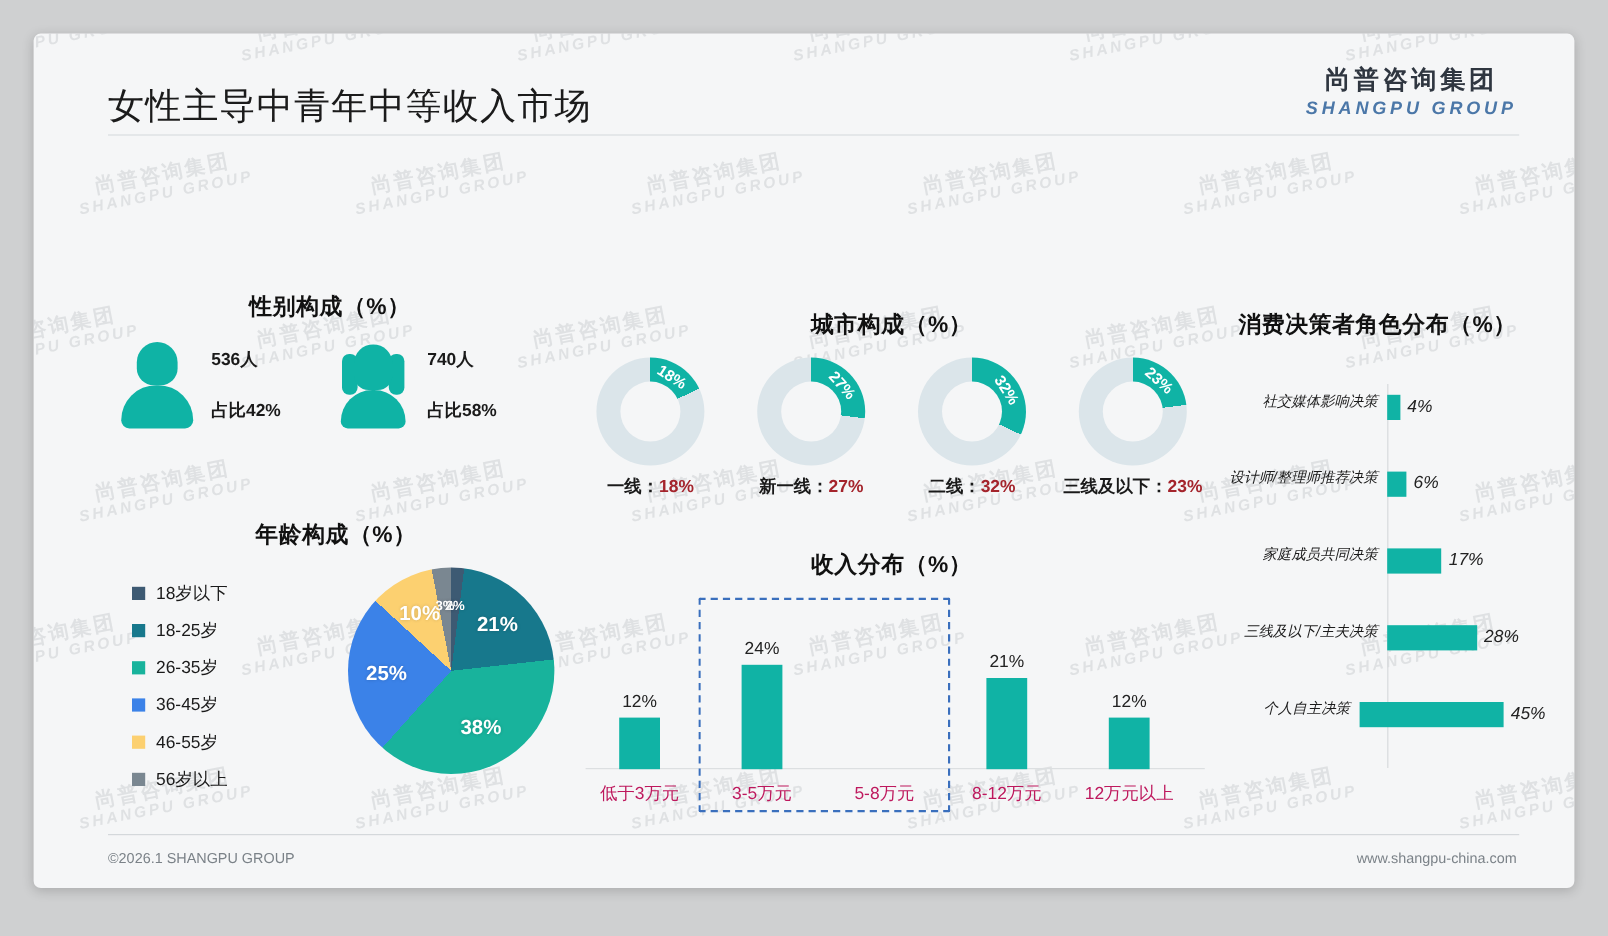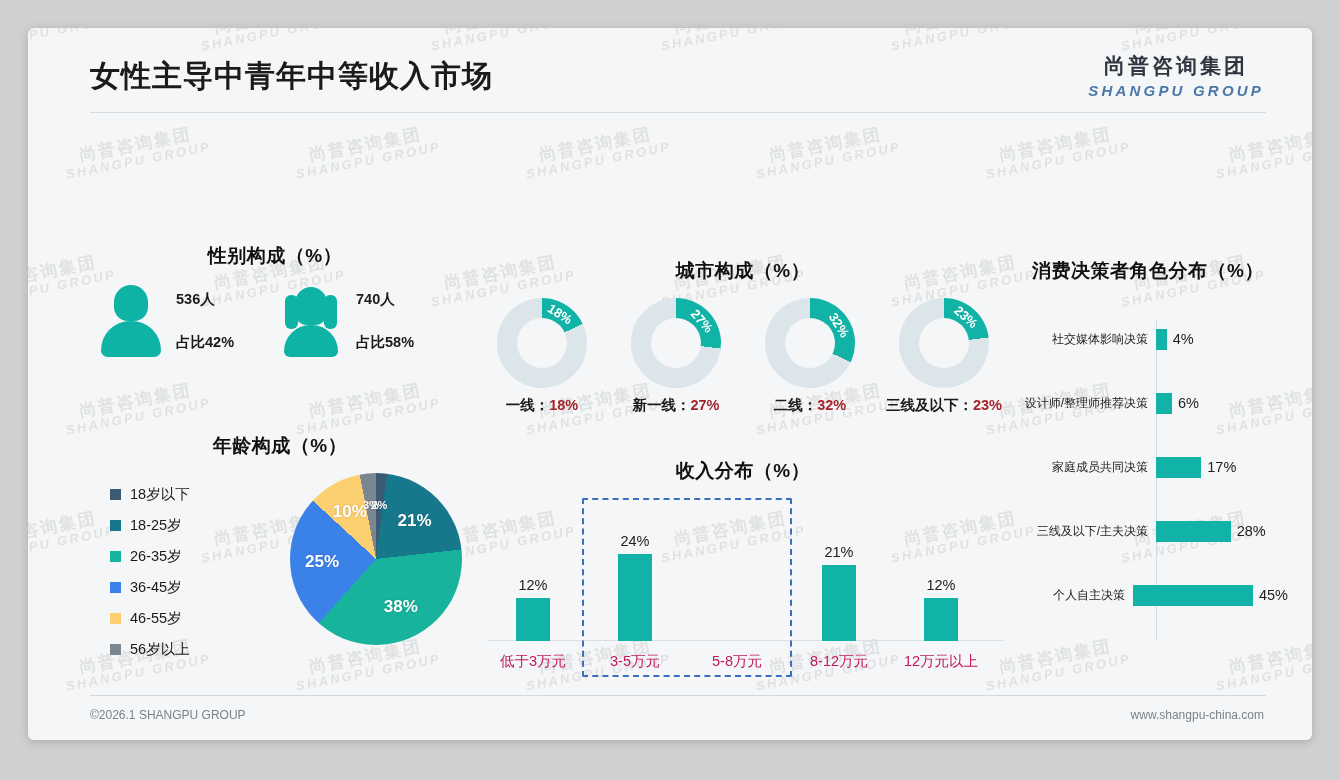--- a/index.html
+++ b/index.html
@@ -41,22 +41,22 @@
   }
   .wm .cn { font-size: 17px; font-weight: bold; letter-spacing: 2px; display:block;}
   .wm .en { font-size: 13px; font-weight: bold; font-style: italic; letter-spacing: 2.4px; display:block;}
 
   
   .header {
     position: absolute; left: 0; top: 0; width: 100%; height: 88px;
     z-index: 5;
   }
   .slide-title {
-    position: absolute; left: 62px; top: 28px;
-    font-size: 30px; font-weight: bold; color: #1b1b1b;
+    position: absolute; left: 62px; top: 40px;
+    font-size: 30px; font-weight: normal; color: #1b1b1b;
     letter-spacing: 1px;
   }
   .logo {
     position: absolute; right: 48px; top: 24px;
     text-align: center;
   }
   .logo .logo-cn {
     font-size: 21px; font-weight: bold; color: #2f3640;
     letter-spacing: 3px; display: block;
   }
@@ -154,21 +154,21 @@
   .highlight-box {
     position: absolute;
     border: 2px dashed #3a6fbd;
     border-radius: 2px;
   }
 
   
   #decision { left: 980px; top: 230px; width: 280px; }
   .hbars { position: relative; margin-top: 36px; height: 320px; }
   .hb-axis { position: absolute; left: 148px; top: 0; bottom: 0; width: 1px; background: #d7dadd; }
-  .hb-row { position: absolute; left: 0; right: 0; height: 26px; display: flex; align-items: center; }
+  .hb-row { position: absolute; left: 0; right: 0; height: 26px; display: flex; align-items: flex-start; font-style: italic; }
   .hb-label {
     width: 140px; text-align: right; font-size: 12px; color: #1c1c1c;
     padding-right: 8px; white-space: nowrap;
   }
   .hb-track { position: relative; flex: 1; height: 100%; display: flex; align-items: center; }
   .hb-fill { height: 21px; background: #10b3a5; }
   .hb-val { font-size: 14.5px; color: #222; margin-left: 6px; white-space: nowrap; }
 
   
   .footnote {

